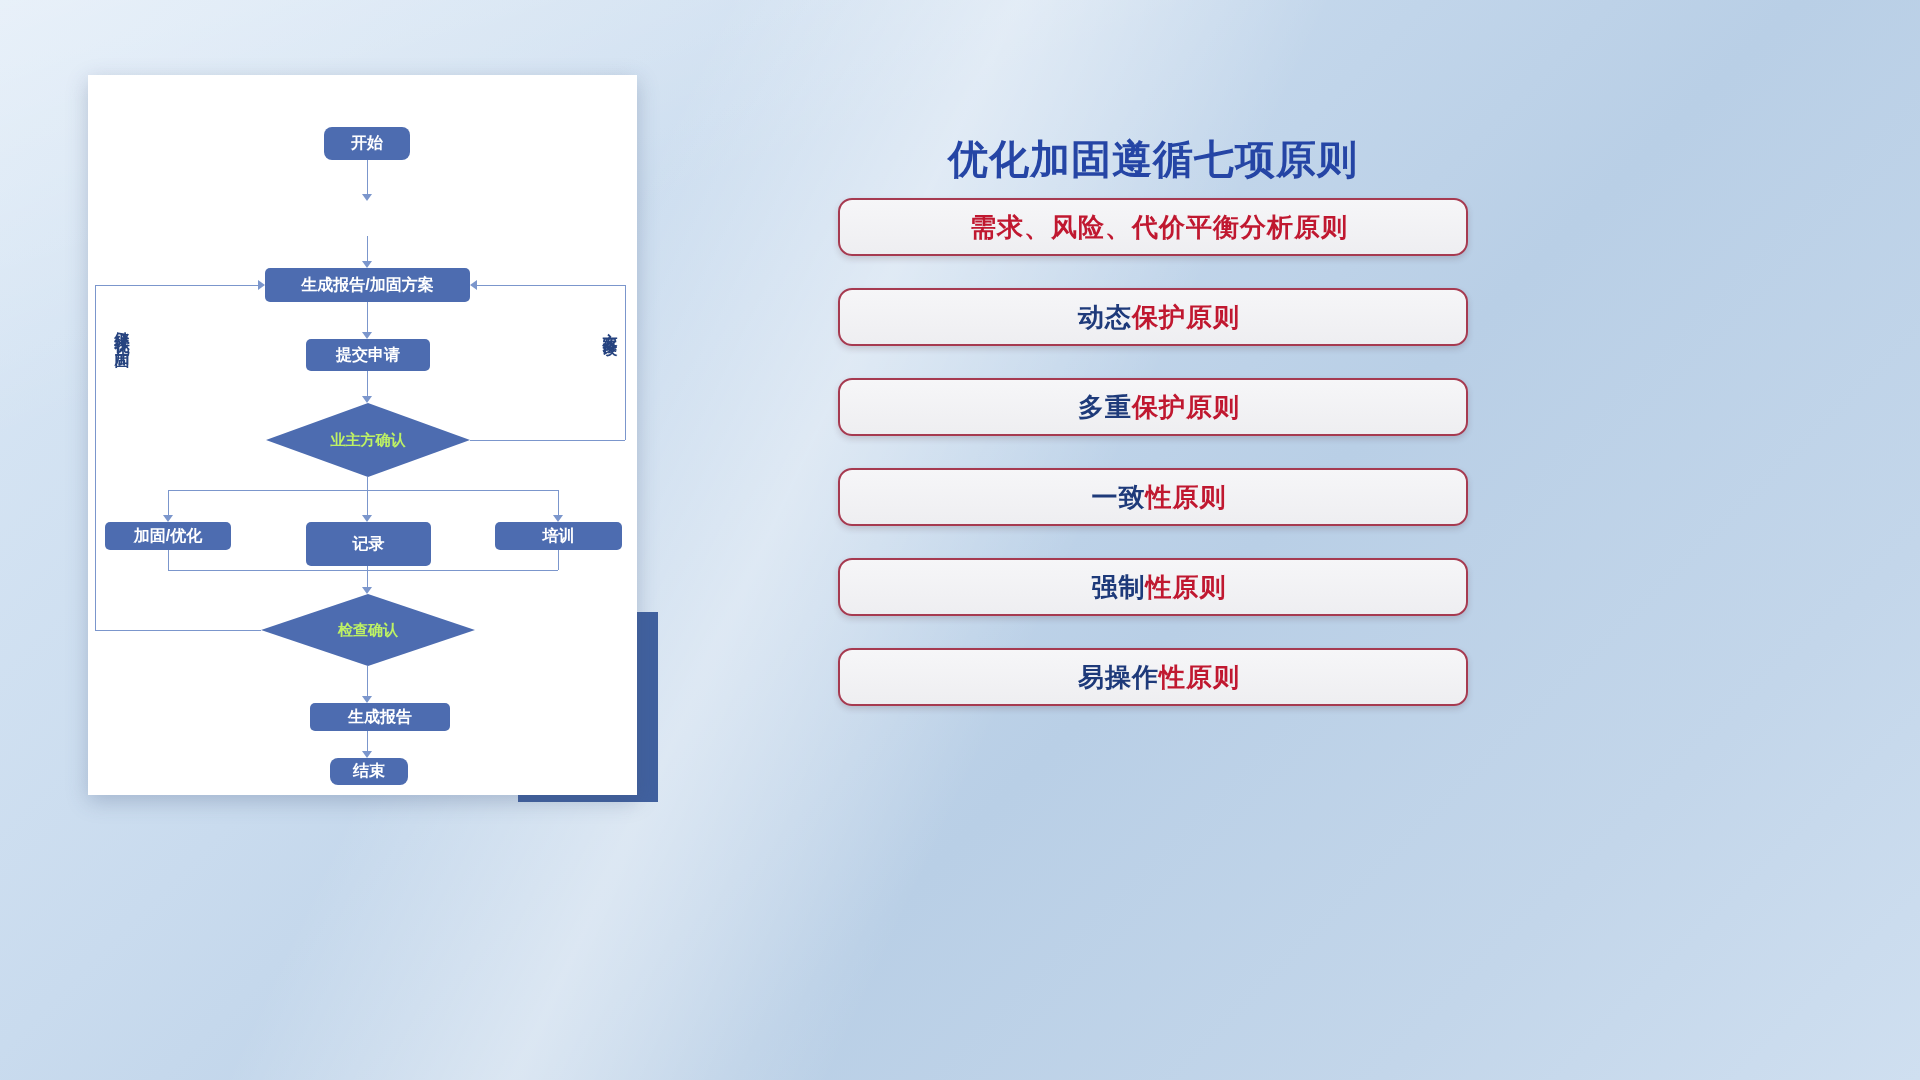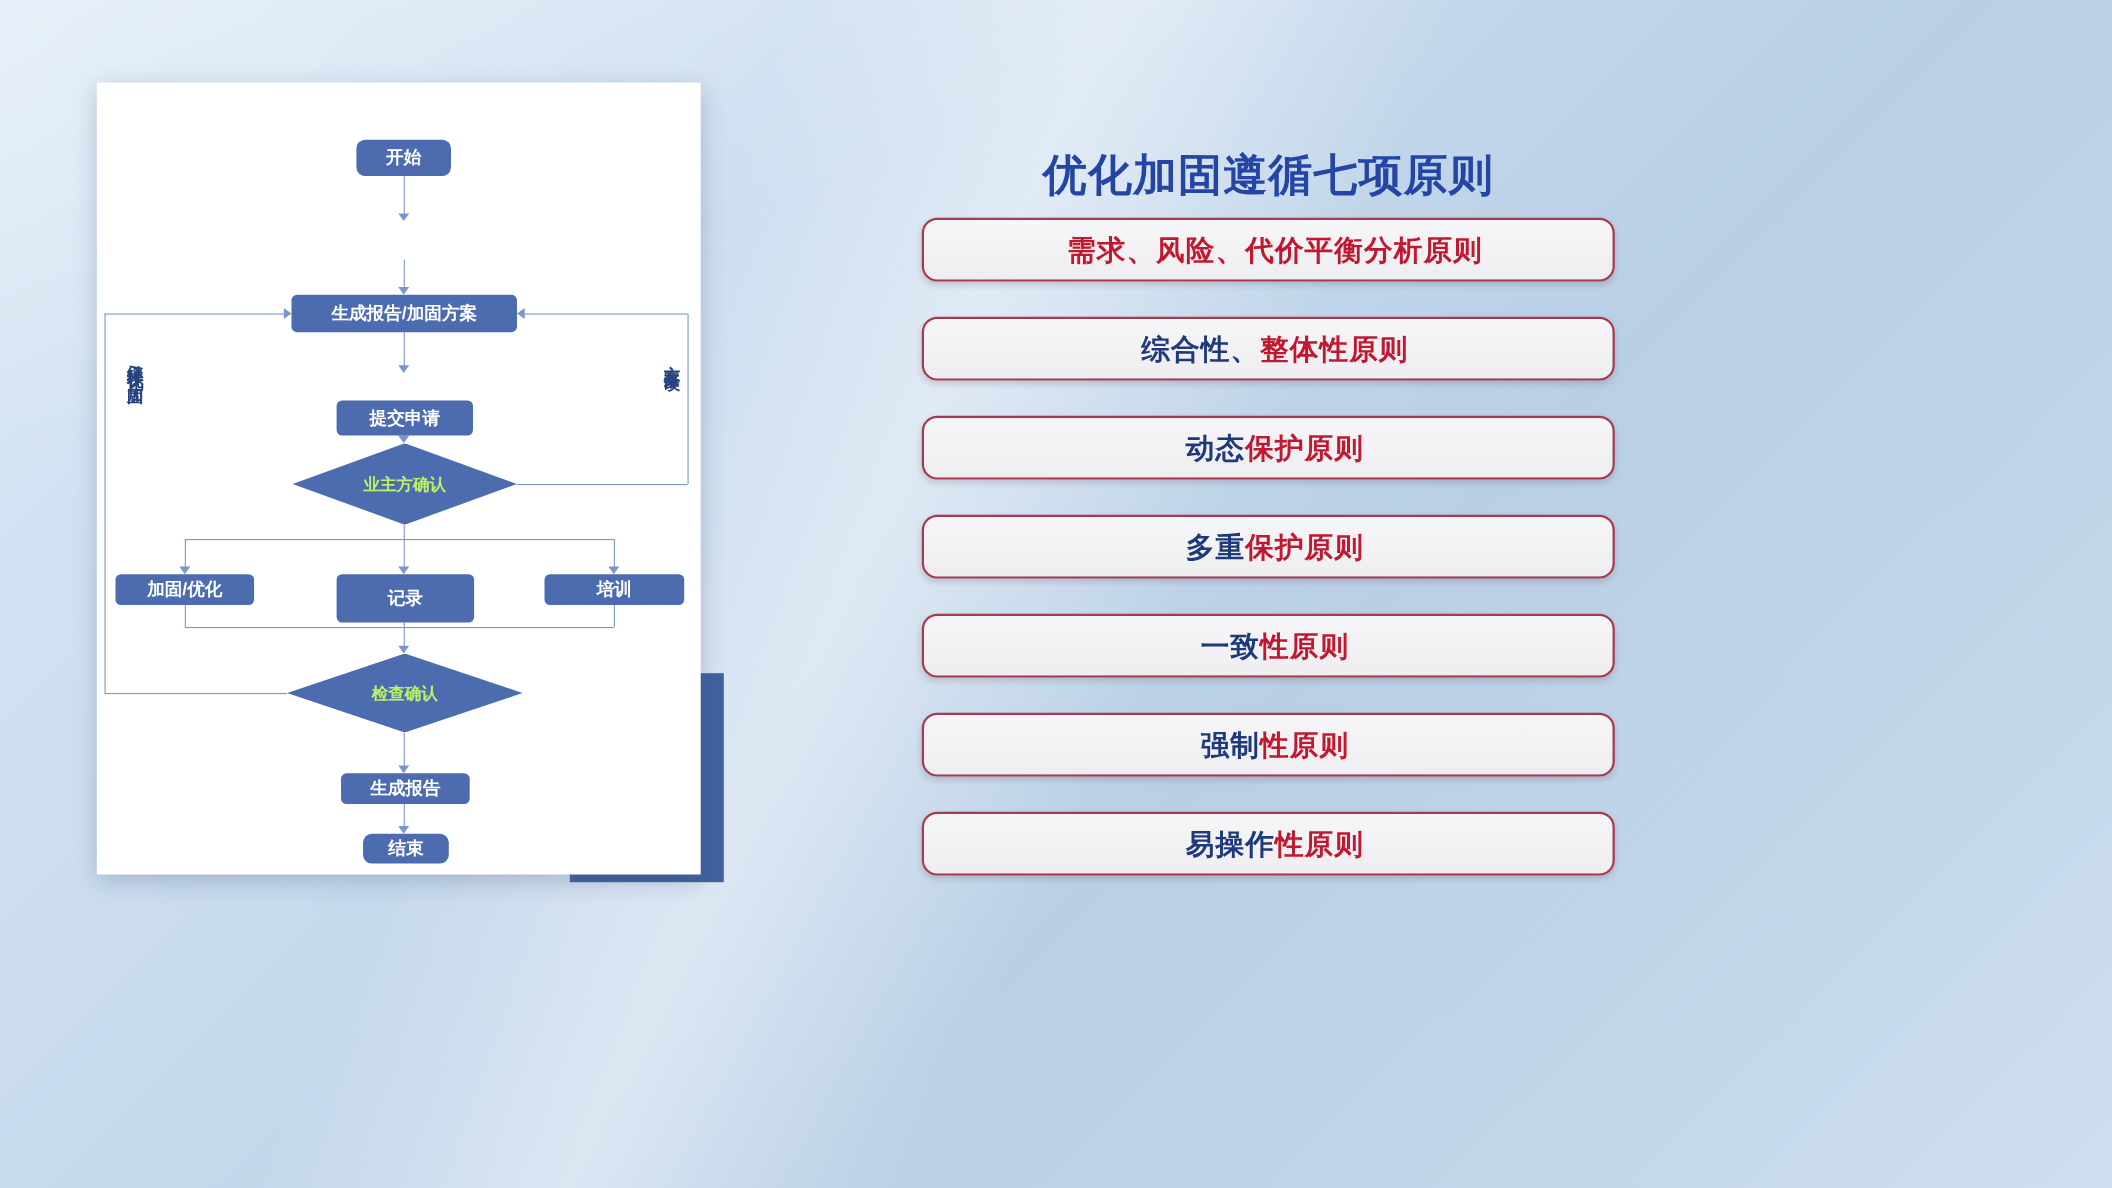--- a/index.html
+++ b/index.html
@@ -95,27 +95,27 @@
 </style>
 </head>
 <body>
 
 <div class="accent-block"></div>
 
 <div class="card">
 
   <div class="node pill-end" style="left:236px; top:52px; width:86px; height:33px;">开始</div>
   <div class="node" style="left:177px; top:193px; width:205px; height:34px;">生成报告/加固方案</div>
-  <div class="node" style="left:218px; top:264px; width:124px; height:32px;margin-top:25px;">提交申请</div>
+  <div class="node" style="left:218px; top:264px; width:124px; height:32px;">提交申请</div>
   <div class="diamond" style="left:178px; top:328px; width:204px; height:74px;">业主方确认</div>
   <div class="node" style="left:17px; top:447px; width:126px; height:28px;">加固/优化</div>
   <div class="node" style="left:218px; top:447px; width:125px; height:44px;">记录</div>
   <div class="node" style="left:407px; top:447px; width:127px; height:28px;">培训</div>
   <div class="diamond" style="left:173px; top:519px; width:214px; height:72px;">检查确认</div>
-  <div class="node" style="left:222px; top:628px; width:117px; height:28px;">生成报告</div>
+  <div class="node" style="left:222px; top:628px; width:140px; height:28px;">生成报告</div>
   <div class="node pill-end" style="left:242px; top:683px; width:78px; height:27px;">结束</div>
 
   <div class="vlabel" style="left:24px; top:245px;">继续优化/加固</div>
   <div class="vlabel" style="left:512px; top:245px;">方案修改</div>
 
   <div class="vline" style="left:279px; top:85px;  height:36px;"></div>
   <div class="arr arr-down" style="left:274px; top:119px;"></div>
   <div class="vline" style="left:279px; top:161px; height:26px;"></div>
   <div class="arr arr-down" style="left:274px; top:186px;"></div>
   <div class="vline" style="left:279px; top:227px; height:31px;"></div>
@@ -156,24 +156,20 @@
 </div>
 
 <div class="main-title">优化加固遵循七项原则</div>
 
 <div class="pill-list">
   <div class="pill">
     <span class="navy"></span>
       <span class="red">需求、风险、代价平衡分析原则</span>
   </div>
   <div class="pill">
-    <span class="navy">综合性、</span>
-      <span class="red">整体性原则</span>
-  </div>
-  <div class="pill">
     <span class="navy">动态</span>
       <span class="red">保护原则</span>
   </div>
   <div class="pill">
     <span class="navy">多重</span>
       <span class="red">保护原则</span>
   </div>
   <div class="pill">
     <span class="navy">一致</span>
       <span class="red">性原则</span>

